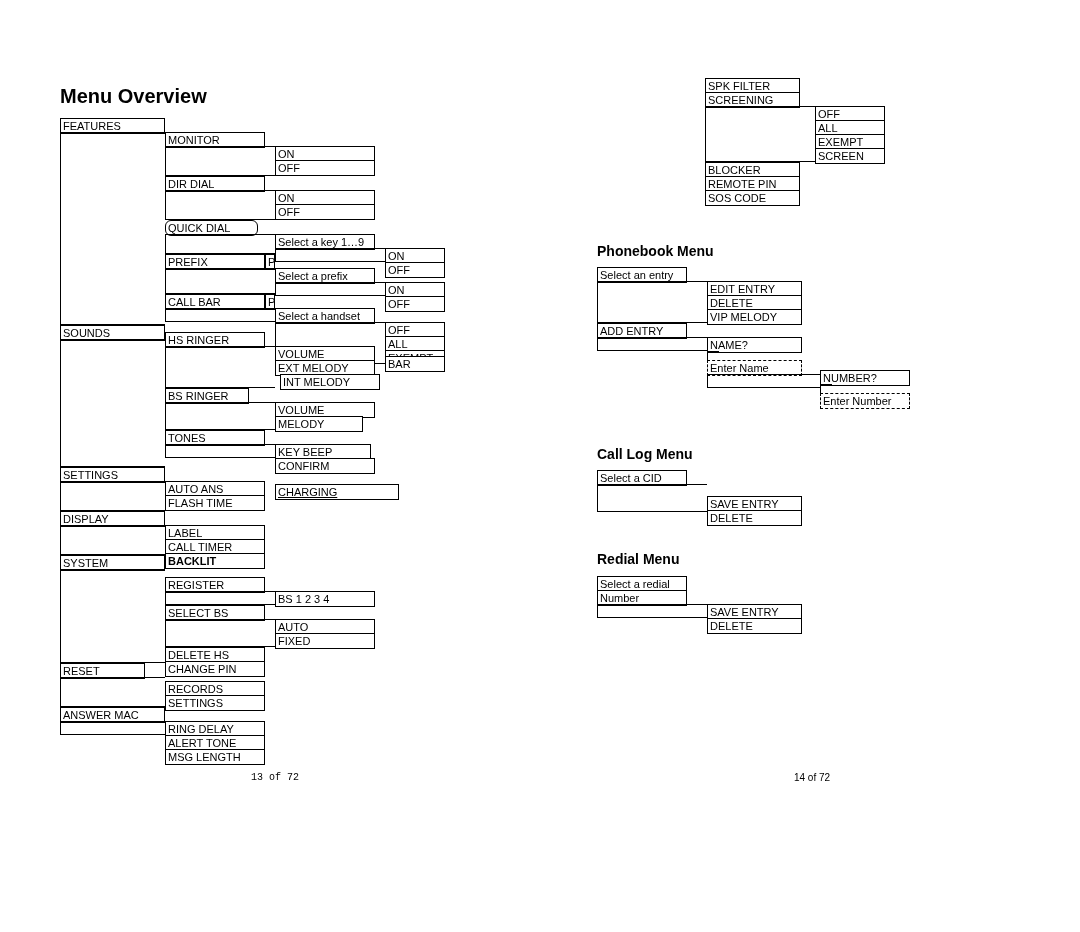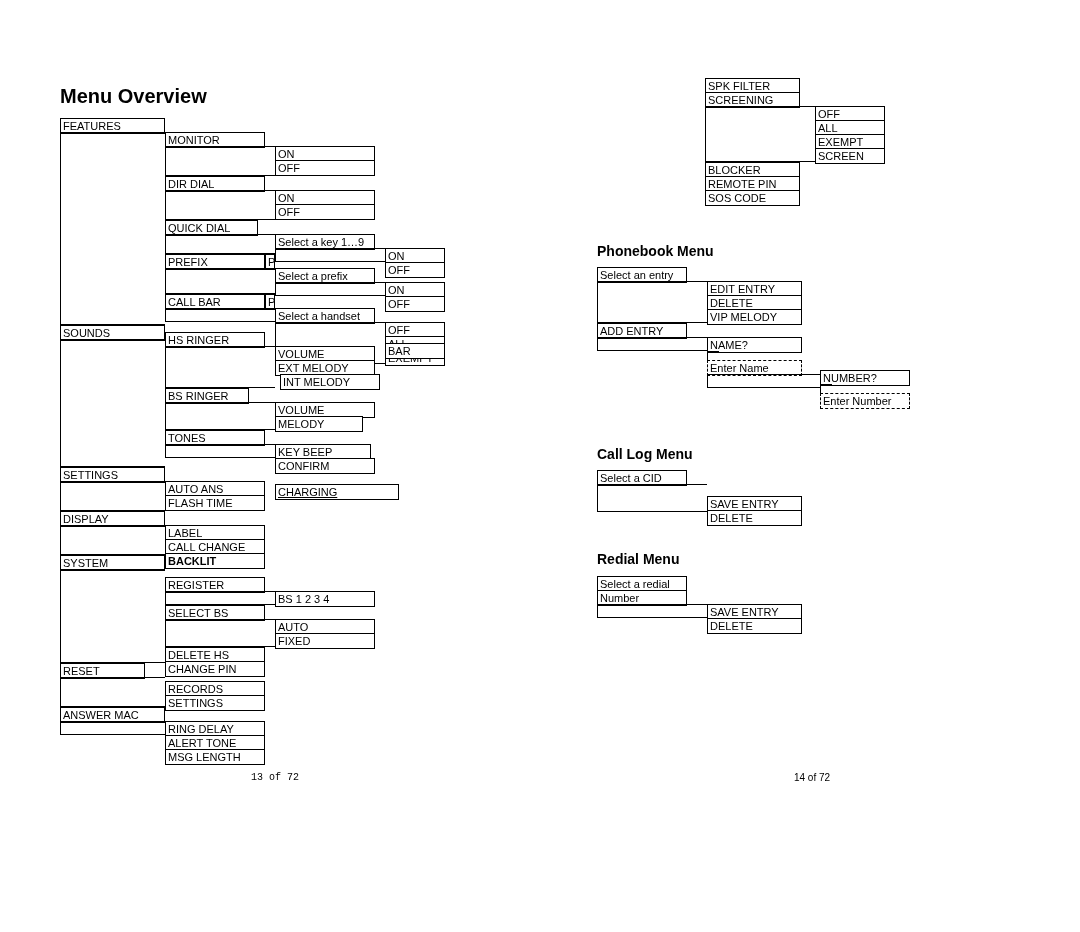--- a/index.html
+++ b/index.html
@@ -81,21 +81,21 @@
 
   <div class="cell" style="left:60px; top:707px; width:105px;">ANSWER MAC</div>
   <div class="stub" style="left:60px; top:721px; width:105px; height:14px;"></div>
 
   <div class="cell" style="left:165px; top:132px; width:100px;">MONITOR</div>
   <div class="stub" style="left:165px; top:146px; width:110px; height:30px;"></div>
 
   <div class="cell" style="left:165px; top:176px; width:100px;">DIR DIAL</div>
   <div class="stub" style="left:165px; top:190px; width:110px; height:30px;"></div>
 
-  <div class="cell" style="left:165px; top:220px; width:93px;">QUICK DIAL</div>
+  <div class="cell" style="left:165px; top:220px; width:93px;border-radius:6px;">QUICK DIAL</div>
   <div class="stub" style="left:165px; top:234px; width:110px; height:20px;"></div>
 
   <div class="cell" style="left:165px; top:254px; width:100px;">PREFIX</div>
   <div class="cell" style="left:265px; top:254px; width:10px;">P</div>
   <div class="stub" style="left:165px; top:268px; width:110px; height:26px;"></div>
 
   <div class="cell" style="left:165px; top:294px; width:100px;">CALL BAR</div>
   <div class="cell" style="left:265px; top:294px; width:10px;">P</div>
   <div class="stub" style="left:165px; top:308px; width:110px; height:14px;"></div>
 
@@ -105,21 +105,21 @@
   <div class="cell" style="left:165px; top:388px; width:84px;">BS RINGER</div>
   <div class="stub" style="left:165px; top:402px; width:110px; height:28px;"></div>
 
   <div class="cell" style="left:165px; top:430px; width:100px;">TONES</div>
   <div class="stub" style="left:165px; top:444px; width:110px; height:14px;"></div>
 
   <div class="cell" style="left:165px; top:481px; width:100px;">AUTO ANS</div>
   <div class="cell" style="left:165px; top:495px; width:100px;">FLASH TIME</div>
 
   <div class="cell" style="left:165px; top:525px; width:100px;">LABEL</div>
-  <div class="cell" style="left:165px; top:539px; width:100px;">CALL CHANGE</div>
+  <div class="cell" style="left:165px; top:539px; width:100px;">CALL TIMER</div>
   <div class="cell" style="left:165px; top:553px; width:100px;font-weight:bold;">BACKLIT</div>
 
   <div class="cell" style="left:165px; top:577px; width:100px;">REGISTER</div>
   <div class="stub" style="left:165px; top:591px; width:110px; height:14px;"></div>
 
   <div class="cell" style="left:165px; top:605px; width:100px;">SELECT BS</div>
   <div class="stub" style="left:165px; top:619px; width:110px; height:28px;"></div>
 
   <div class="cell" style="left:165px; top:647px; width:100px;">DELETE HS</div>
   <div class="cell" style="left:165px; top:661px; width:100px;">CHANGE PIN</div>
@@ -164,21 +164,21 @@
 
   <div class="cell" style="left:385px; top:248px; width:60px;">ON</div>
   <div class="cell" style="left:385px; top:262px; width:60px;">OFF</div>
 
   <div class="cell" style="left:385px; top:282px; width:60px;">ON</div>
   <div class="cell" style="left:385px; top:296px; width:60px;">OFF</div>
 
   <div class="cell" style="left:385px; top:322px; width:60px;">OFF</div>
   <div class="cell" style="left:385px; top:336px; width:60px;">ALL</div>
   <div class="cell" style="left:385px; top:350px; width:60px;">EXEMPT</div>
-  <div class="cell" style="left:385px; top:343px; width:60px;">BAR</div>
+  <div class="cell" style="left:385px; top:356px; width:60px;">BAR</div>
 
   <div class="cell" style="left:705px; top:78px; width:95px;">SPK FILTER</div>
   <div class="cell" style="left:705px; top:92px; width:95px;">SCREENING</div>
   <div class="stub" style="left:705px; top:106px; width:110px; height:56px;"></div>
 
   <div class="cell" style="left:815px; top:106px; width:70px;">OFF</div>
   <div class="cell" style="left:815px; top:120px; width:70px;">ALL</div>
   <div class="cell" style="left:815px; top:134px; width:70px;">EXEMPT</div>
   <div class="cell" style="left:815px; top:148px; width:70px;">SCREEN</div>
 

